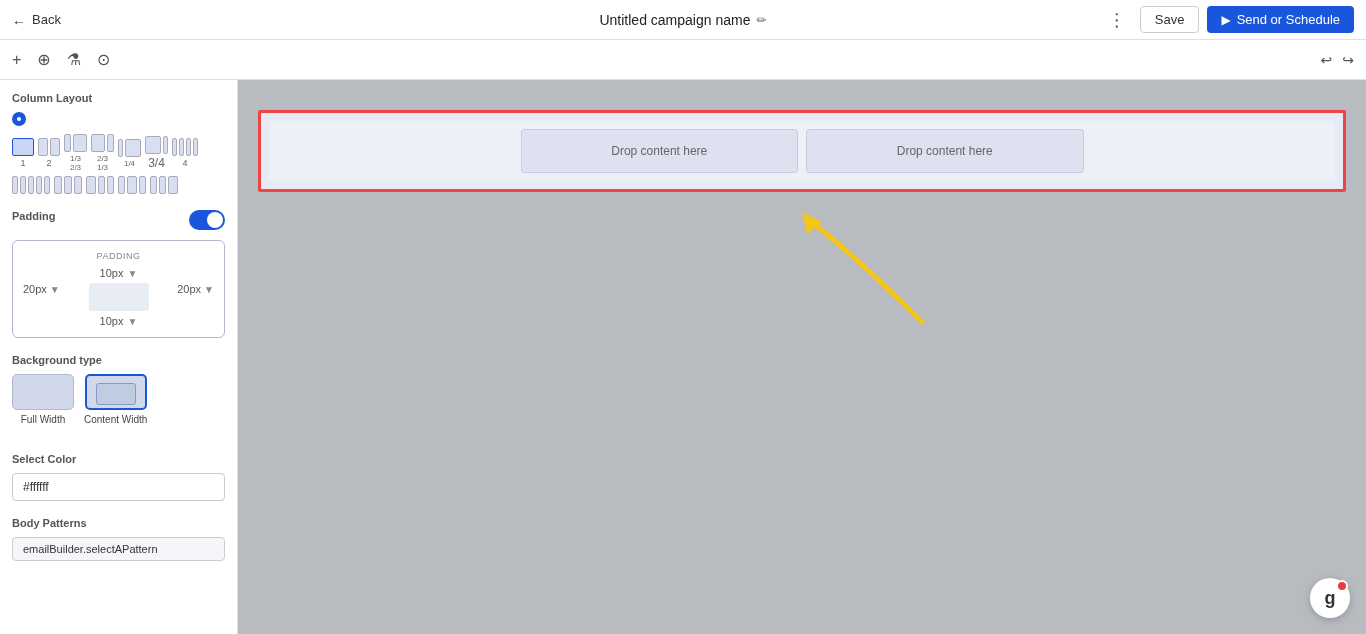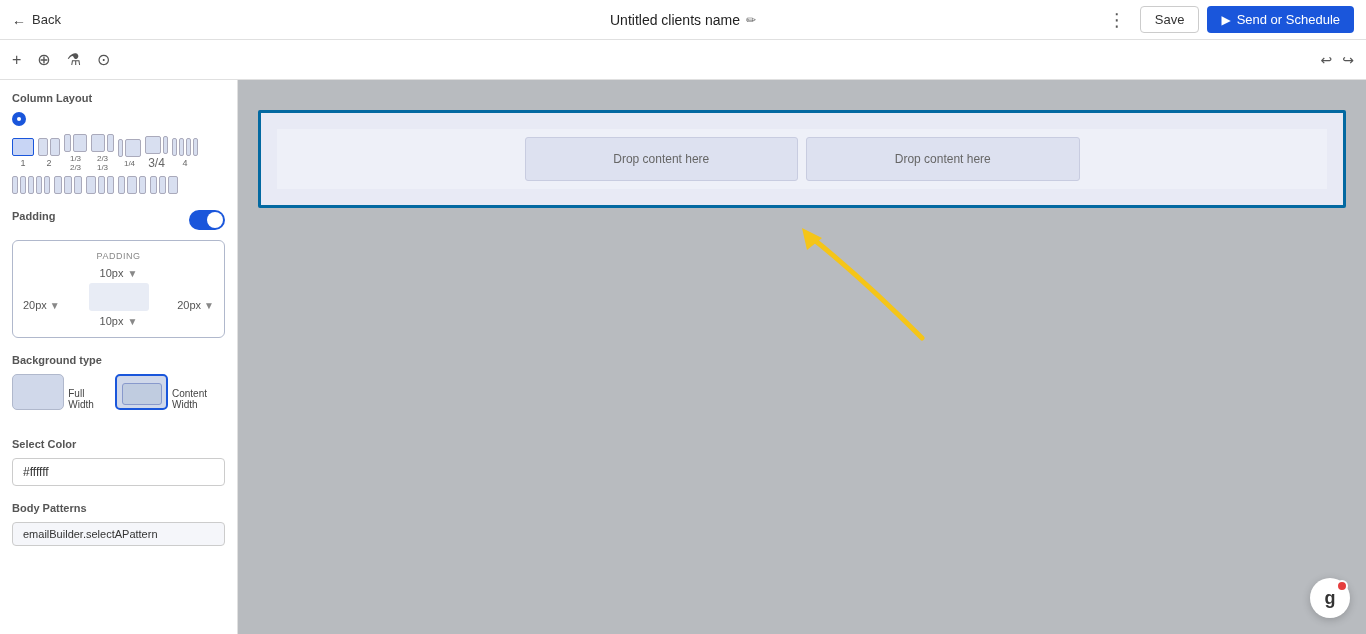--- a/index.html
+++ b/index.html
@@ -79,27 +79,27 @@
     .layout-icon-box.selected { border-color: #1a56db; background: #c8d5f5; }
 
     
     .padding-section { margin-bottom: 16px; }
     .toggle-row { display: flex; align-items: center; justify-content: space-between; margin-bottom: 10px; }
     .toggle { width: 36px; height: 20px; background: #1a56db; border-radius: 10px; cursor: pointer; position: relative; }
     .toggle-knob { width: 16px; height: 16px; background: white; border-radius: 50%; position: absolute; top: 2px; right: 2px; transition: right 0.2s; }
 
     .padding-box { border: 1.5px solid #b0b8cc; border-radius: 6px; padding: 10px; display: flex; flex-direction: column; align-items: center; gap: 4px; }
     .padding-label-top { font-size: 9px; color: #888; text-transform: uppercase; letter-spacing: 0.5px; margin-bottom: 2px; }
-    .padding-row-mid { display: flex; align-items: flex-end; justify-content: space-between; width: 100%; }
+    .padding-row-mid { display: flex; align-items: flex-start; justify-content: space-between; width: 100%; }
     .padding-center { width: 60px; height: 28px; background: #e8ecf5; border-radius: 3px; }
 
     
     .bg-type-section { margin-bottom: 28px; }
     .bg-type-options { display: flex; gap: 10px; margin-top: 8px; }
-    .bg-option { display: flex; flex-direction: row; align-items: flex-end; gap: 4px; cursor: pointer; }
+    .bg-option { display: flex; flex-direction: column; align-items: center; gap: 4px; cursor: pointer; }
     .bg-option-box { width: 62px; height: 36px; border-radius: 5px; border: 1.5px solid #b0b8cc; background: #d0d8ea; }
     .bg-option-box.selected { border-color: #1a56db; border-width: 2px; }
     .bg-option-inner { width: 40px; height: 22px; margin: 7px auto 0; border-radius: 3px; border: 1.5px solid #8899cc; background: #c0cce0; }
     .bg-option-label { font-size: 10px; color: #444; }
 
     
     .color-section { margin-bottom: 16px; }
     .color-input { width: 100%; border: 1px solid #ccc; border-radius: 4px; padding: 6px 10px; font-size: 12px; color: #333; background: #fff; cursor: pointer; }
 
     
@@ -117,24 +117,24 @@
       align-items: center;
       padding: 30px 20px;
       position: relative;
     }
     .canvas-title { font-size: 20px; font-weight: 700; color: #222; margin-bottom: 24px; }
 
     
     .selected-row-wrapper {
       width: 100%;
       max-width: 1100px;
-      border: 3px solid #0369a1;
+      border: 3px solid #ef4444;
       border-radius: 2px;
       background: #e8eaf5;
-      padding: 16px;
+      padding: 8px;
     }
     .row-inner {
       background: #eef0f8;
       display: flex;
       align-items: stretch;
       min-height: 60px;
     }
     .row-left-col { flex: 1; }
     .drop-zone { 
       flex: 1; 
@@ -181,21 +181,21 @@
   </style>
 </head>
 <body>
 
 <div class="top-bar">
   <div class="top-bar-left">
     <span class="back-arrow">←</span>
     <span class="back-label">Back</span>
   </div>
   <div class="top-bar-center">
-    <span class="campaign-title">Untitled clients name</span>
+    <span class="campaign-title">Untitled campaign name</span>
     <span class="edit-icon">✏</span>
   </div>
   <div class="top-bar-right">
     <button class="more-btn">⋮</button>
     <button class="save-btn">Save</button>
     <button class="send-schedule-btn">
       <span class="send-icon">▶</span>
       <span>Send or Schedule</span>
     </button>
   </div>

